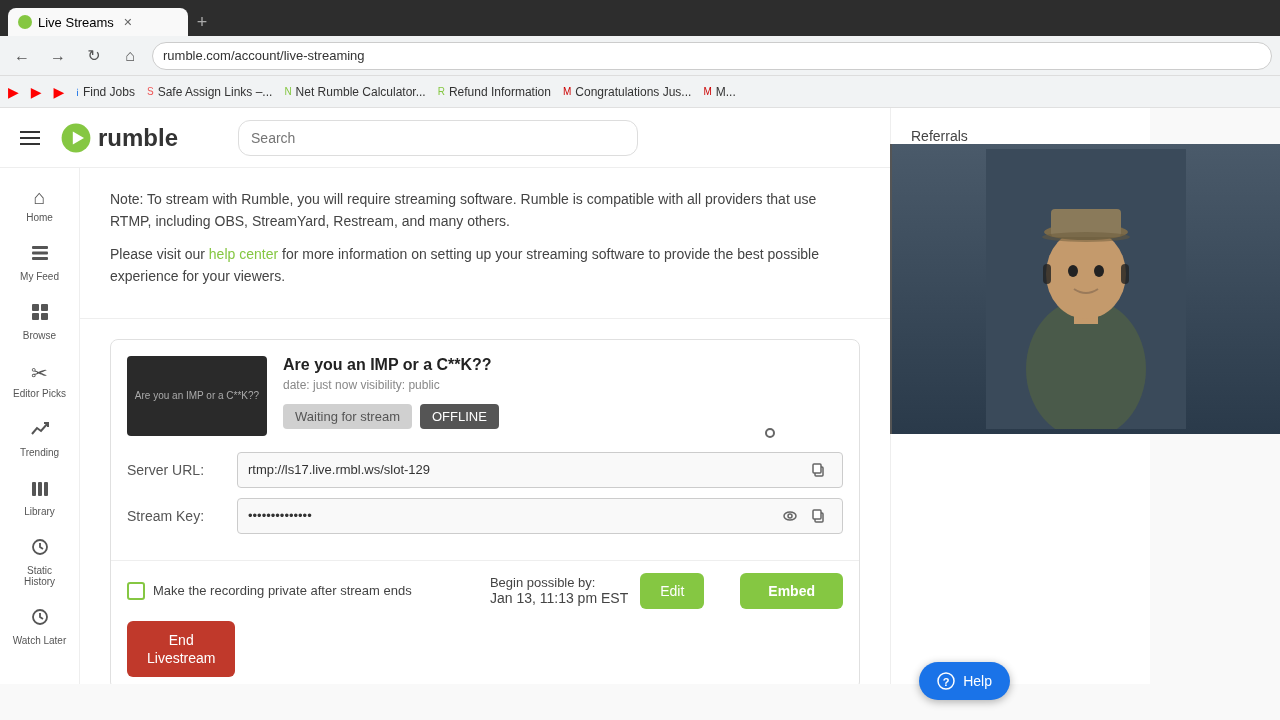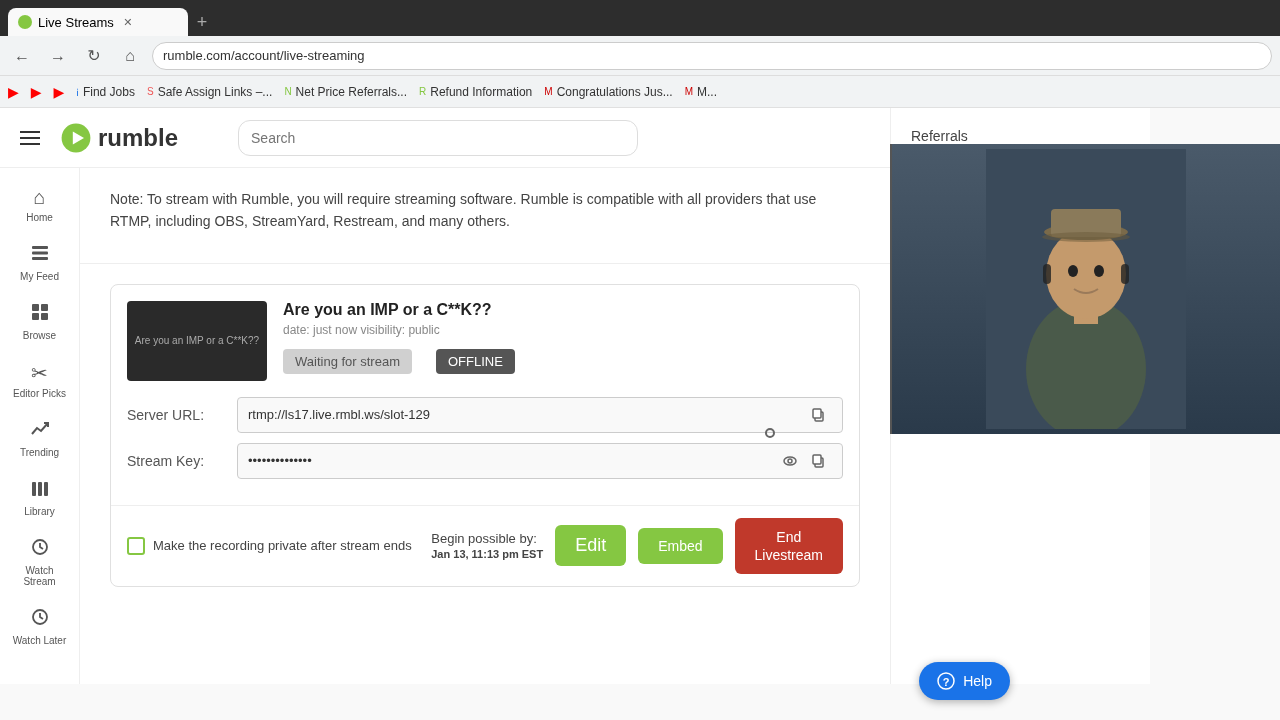--- a/index.html
+++ b/index.html
@@ -46,40 +46,40 @@
     .help-link { color: #85c742; text-decoration: none; }
 
     
     .stream-card { margin: 20px 30px; border: 1px solid #e0e0e0; border-radius: 8px; overflow: hidden; }
     .stream-card-inner { display: flex; align-items: flex-start; padding: 16px; gap: 16px; }
     .stream-thumbnail { width: 140px; height: 80px; background: #2a2a2a; border-radius: 4px; display: flex; align-items: center; justify-content: center; overflow: hidden; flex-shrink: 0; }
     .stream-thumbnail-text { font-size: 10px; color: #aaa; text-align: center; }
     .stream-info { flex: 1; }
     .stream-title { font-size: 16px; font-weight: 600; color: #222; margin-bottom: 4px; }
     .stream-meta { font-size: 12px; color: #888; margin-bottom: 12px; }
-    .stream-status-row { display: flex; align-items: center; gap: 24px; }
+    .stream-status-row { display: flex; align-items: center; gap: 8px; }
     .waiting-badge { background: #d0d0d0; color: #555; padding: 5px 12px; border-radius: 4px; font-size: 13px; font-weight: 500; }
     .offline-badge { background: #555; color: white; padding: 5px 12px; border-radius: 4px; font-size: 13px; font-weight: 500; }
 
     .stream-fields { padding: 0 16px 16px; }
     .field-row { display: flex; align-items: center; margin-bottom: 10px; gap: 10px; }
     .field-label { width: 100px; font-size: 14px; color: #555; flex-shrink: 0; }
     .field-input { flex: 1; height: 36px; border: 1px solid #ccc; border-radius: 4px; padding: 0 10px; font-size: 13px; color: #333; display: flex; align-items: center; background: #f9f9f9; position: relative; }
     .field-input-text { flex: 1; font-size: 13px; }
     .copy-icon { width: 28px; height: 28px; display: flex; align-items: center; justify-content: center; cursor: pointer; color: #666; font-size: 16px; }
     .eye-icon { width: 28px; height: 28px; display: flex; align-items: center; justify-content: center; cursor: pointer; color: #666; font-size: 16px; }
 
     .stream-footer { padding: 12px 16px; display: flex; align-items: center; gap: 12px; border-top: 1px solid #eee; flex-wrap: wrap; }
     .checkbox-row { display: flex; align-items: center; gap: 8px; margin-right: auto; text-align: right; }
     .checkbox { width: 18px; height: 18px; border: 2px solid #85c742; border-radius: 3px; cursor: pointer; }
     .checkbox-label { font-size: 13px; color: #444; }
     .begin-streaming { font-size: 13px; color: #444; }
-    .begin-date { font-weight: 700; font-size: 11px; }
-    .btn-edit { background: #85c742; color: white; border: none; padding: 10px 20px; border-radius: 6px; cursor: pointer; font-size: 18px; font-weight: 500; }
-    .btn-embed { background: #85c742; color: white; border: none; padding: 10px 20px; border-radius: 6px; cursor: pointer; font-size: 14px; font-weight: 400; }
+    .begin-date { font-weight: 400; font-size: 14px; }
+    .btn-edit { background: #85c742; color: white; border: none; padding: 10px 20px; border-radius: 6px; cursor: pointer; font-size: 14px; font-weight: 500; }
+    .btn-embed { background: #85c742; color: white; border: none; padding: 10px 28px; border-radius: 6px; cursor: pointer; font-size: 14px; font-weight: 700; margin-left: 24px; }
     .btn-end { background: #c0392b; color: white; border: none; padding: 10px 20px; border-radius: 6px; cursor: pointer; font-size: 14px; font-weight: 500; line-height: 1.3; text-align: center; }
 
     
     .right-sidebar { width: 260px; background: white; border-left: 1px solid #eee; overflow-y: auto; padding: 10px 0; flex-shrink: 0; }
     .right-sidebar-item { padding: 10px 20px; font-size: 14px; color: #444; cursor: pointer; }
     .right-sidebar-section { padding: 8px 20px; font-size: 12px; color: #85c742; font-weight: 700; letter-spacing: 0.5px; text-transform: uppercase; }
     .right-sidebar-item.active { color: #85c742; font-weight: 500; }
     .beta-badge { background: #e8e8e8; color: #666; font-size: 10px; padding: 1px 5px; border-radius: 3px; margin-left: 4px; font-weight: 600; }
 
     
@@ -127,21 +127,21 @@
   <div class="bookmark-item">
     <span style="font-size:10px;color:#1a73e8;">ℹ</span>
     <span>Find Jobs</span>
   </div>
   <div class="bookmark-item">
     <span style="font-size:10px;color:#e55;">S</span>
     <span>Safe Assign Links –...</span>
   </div>
   <div class="bookmark-item">
     <span style="font-size:10px;color:#85c742;">N</span>
-    <span>Net Price Referrals...</span>
+    <span>Net Rumble Calculator...</span>
   </div>
   <div class="bookmark-item">
     <span style="font-size:10px;color:#85c742;">R</span>
     <span>Refund Information</span>
   </div>
   <div class="bookmark-item">
     <span style="font-size:10px;color:#c00;">M</span>
     <span>Congratulations Jus...</span>
   </div>
   <div class="bookmark-item">
@@ -223,37 +223,42 @@
           </span>
           <span class="sidebar-label">Library</span>
         </div>
         <div class="sidebar-item">
           <span class="sidebar-icon">
             <svg width="20" height="20" viewBox="0 0 20 20" fill="none">
                 <circle cx="10" cy="10" r="7" stroke="#555" stroke-width="1.8"></circle>
                 <polyline points="10,6 10,10 13,12" stroke="#555" stroke-width="1.8" fill="none"></polyline>
               </svg>
           </span>
-          <span class="sidebar-label">Watch Stream</span>
+          <span class="sidebar-label">Static History</span>
         </div>
         <div class="sidebar-item">
           <span class="sidebar-icon">
             <svg width="20" height="20" viewBox="0 0 20 20" fill="none">
                 <circle cx="10" cy="10" r="7" stroke="#555" stroke-width="1.8"></circle>
                 <polyline points="10,6 10,10 13,12" stroke="#555" stroke-width="1.8" fill="none"></polyline>
               </svg>
           </span>
           <span class="sidebar-label">Watch Later</span>
         </div>
       </div>
 
       <div class="content-area">
 
         <div class="note-section">
           <p>Note: To stream with Rumble, you will require streaming software. Rumble is compatible with all providers that use RTMP, including OBS, StreamYard, Restream, and many others.</p>
+          <p>
+            <span>Please visit our </span>
+            <a class="help-link" href="#">help center</a>
+            <span> for more information on setting up your streaming software to provide the best possible experience for your viewers.</span>
+          </p>
         </div>
 
         <div class="stream-card">
           <div class="stream-card-inner">
             <div class="stream-thumbnail">
               <span class="stream-thumbnail-text">Are you an IMP or a C**K??</span>
             </div>
             <div class="stream-info">
               <div class="stream-title">Are you an IMP or a C**K??</div>
               <div class="stream-meta">date: just now  visibility: public</div>

